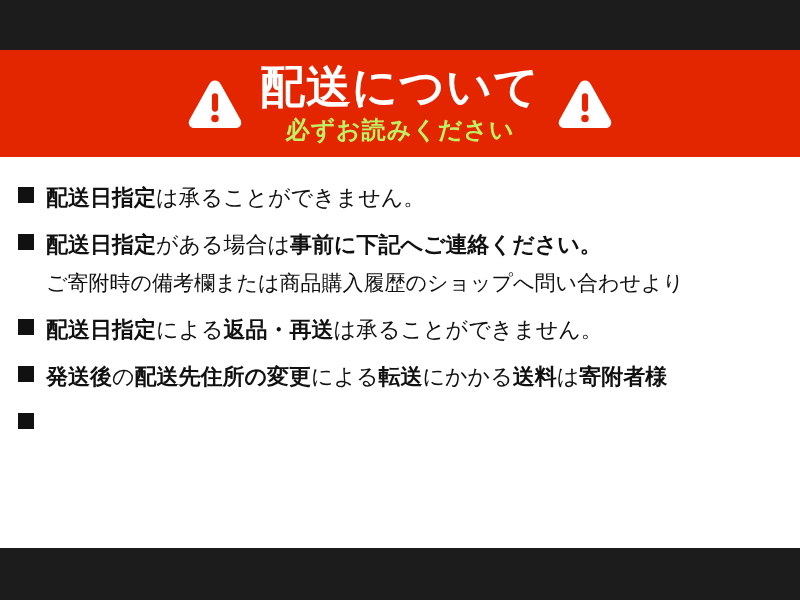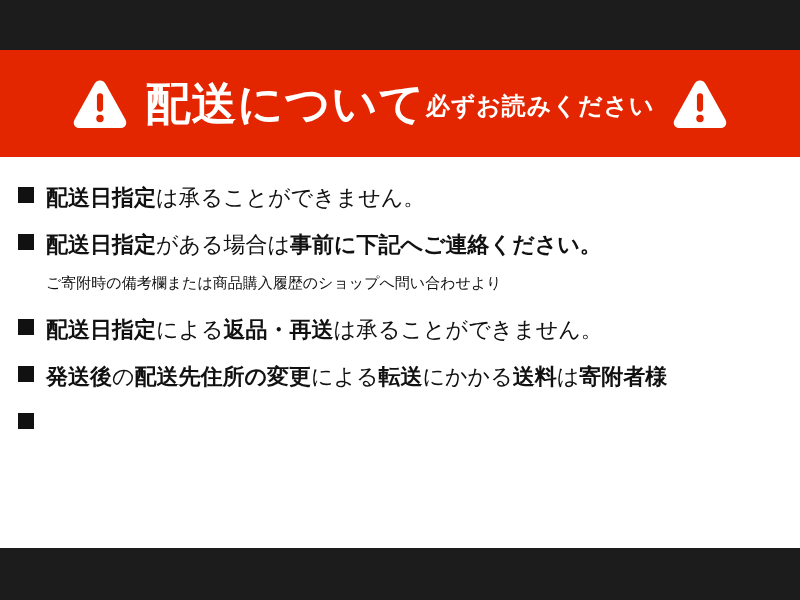--- a/index.html
+++ b/index.html
@@ -44,34 +44,36 @@
     gap: 16px;
   }
   .warn-icon {
     flex: 0 0 auto;
     width: 58px;
     height: 58px;
     display: block;
   }
   .banner-text {
     display: flex;
+    flex-direction: column;
     align-items: center;
     justify-content: center;
     line-height: 1;
+    font-family: Liberation Serif, serif;
   }
   .banner-title {
     color: #ffffff;
     font-size: 45px;
     font-weight: bold;
     letter-spacing: 1px;
     line-height: 1.05;
     white-space: nowrap;
   }
   .banner-subtitle {
-    color: #ffffff;
+    color: #bef264;
     font-size: 24px;
     font-weight: bold;
     letter-spacing: 1px;
     margin-top: 7px;
     line-height: 1.05;
     white-space: nowrap;
   }
 
   
   .content {
@@ -98,21 +100,21 @@
     height: 16px;
     background: #111111;
   }
   .notice-line {
     font-size: 22px;
     line-height: 38px;
     color: #111111;
     white-space: nowrap;
   }
   .notice-line.sub {
-    font-size: 15px;
+    font-size: 21px;
   }
   .seg-b { font-weight: bold; }
   .seg-r { font-weight: normal; }
 </style>
 </head>
 <body>
 
 <div class="page">
 
   <div class="bar bar-top"></div>

